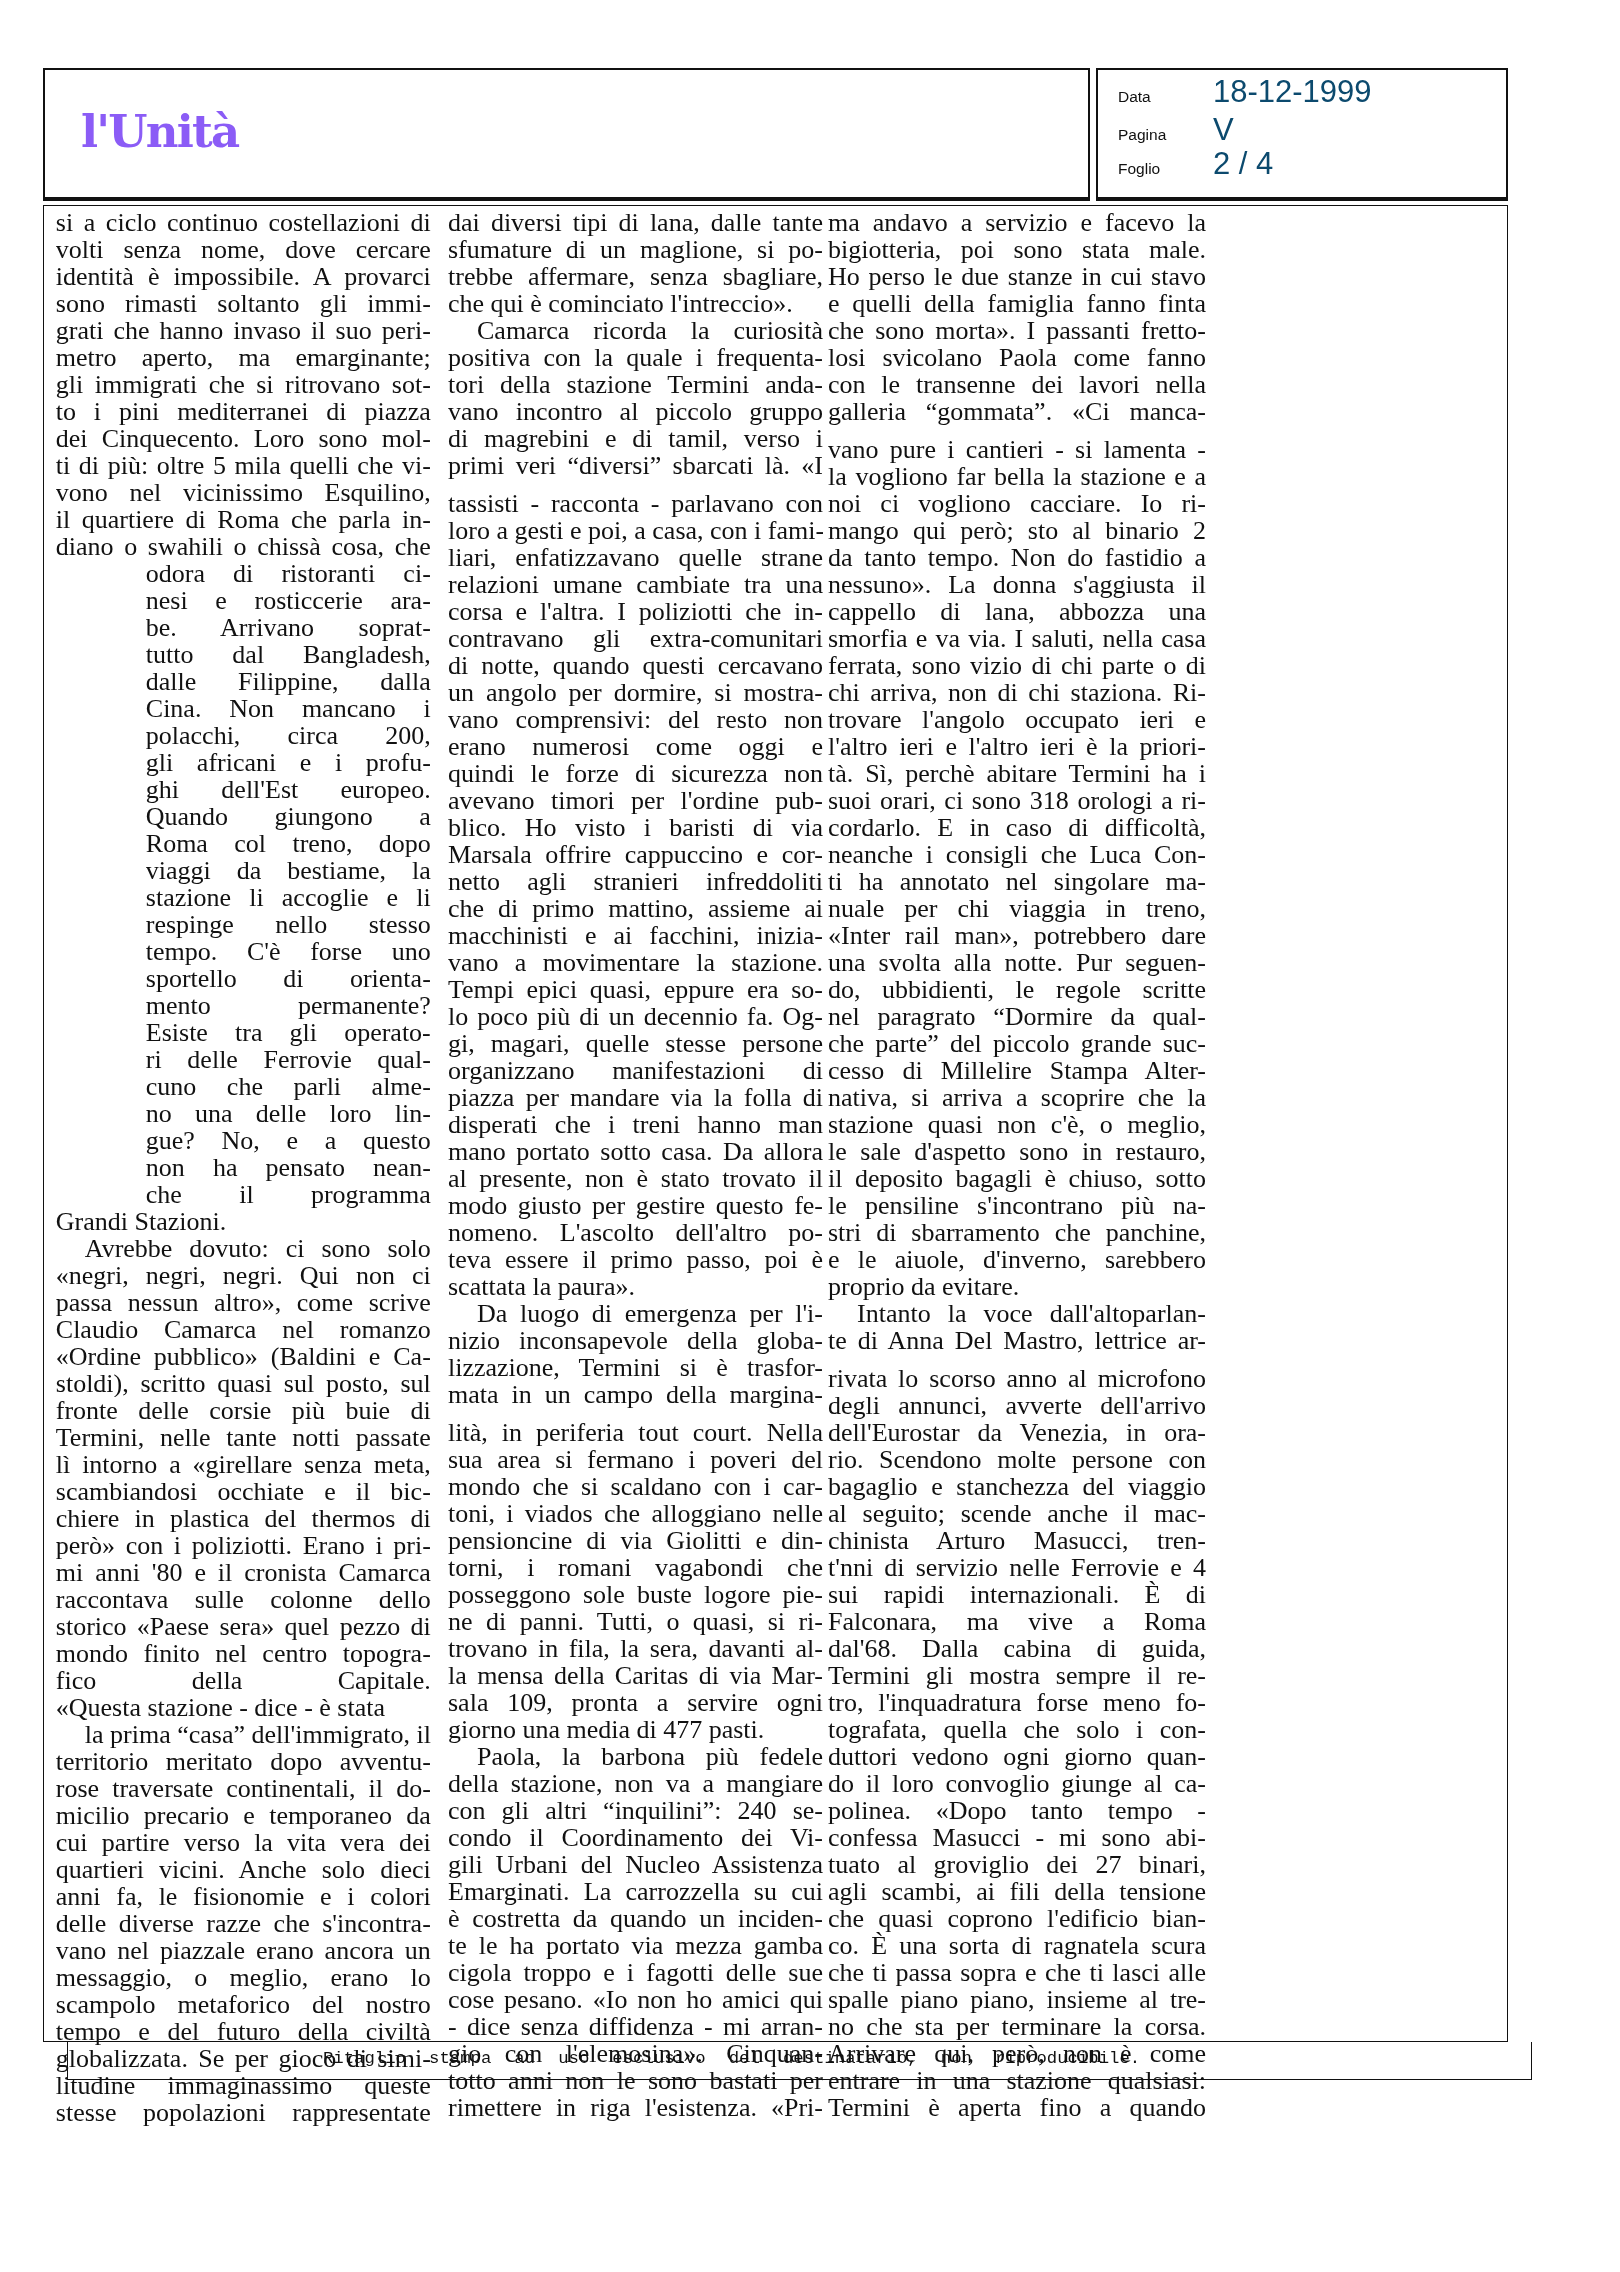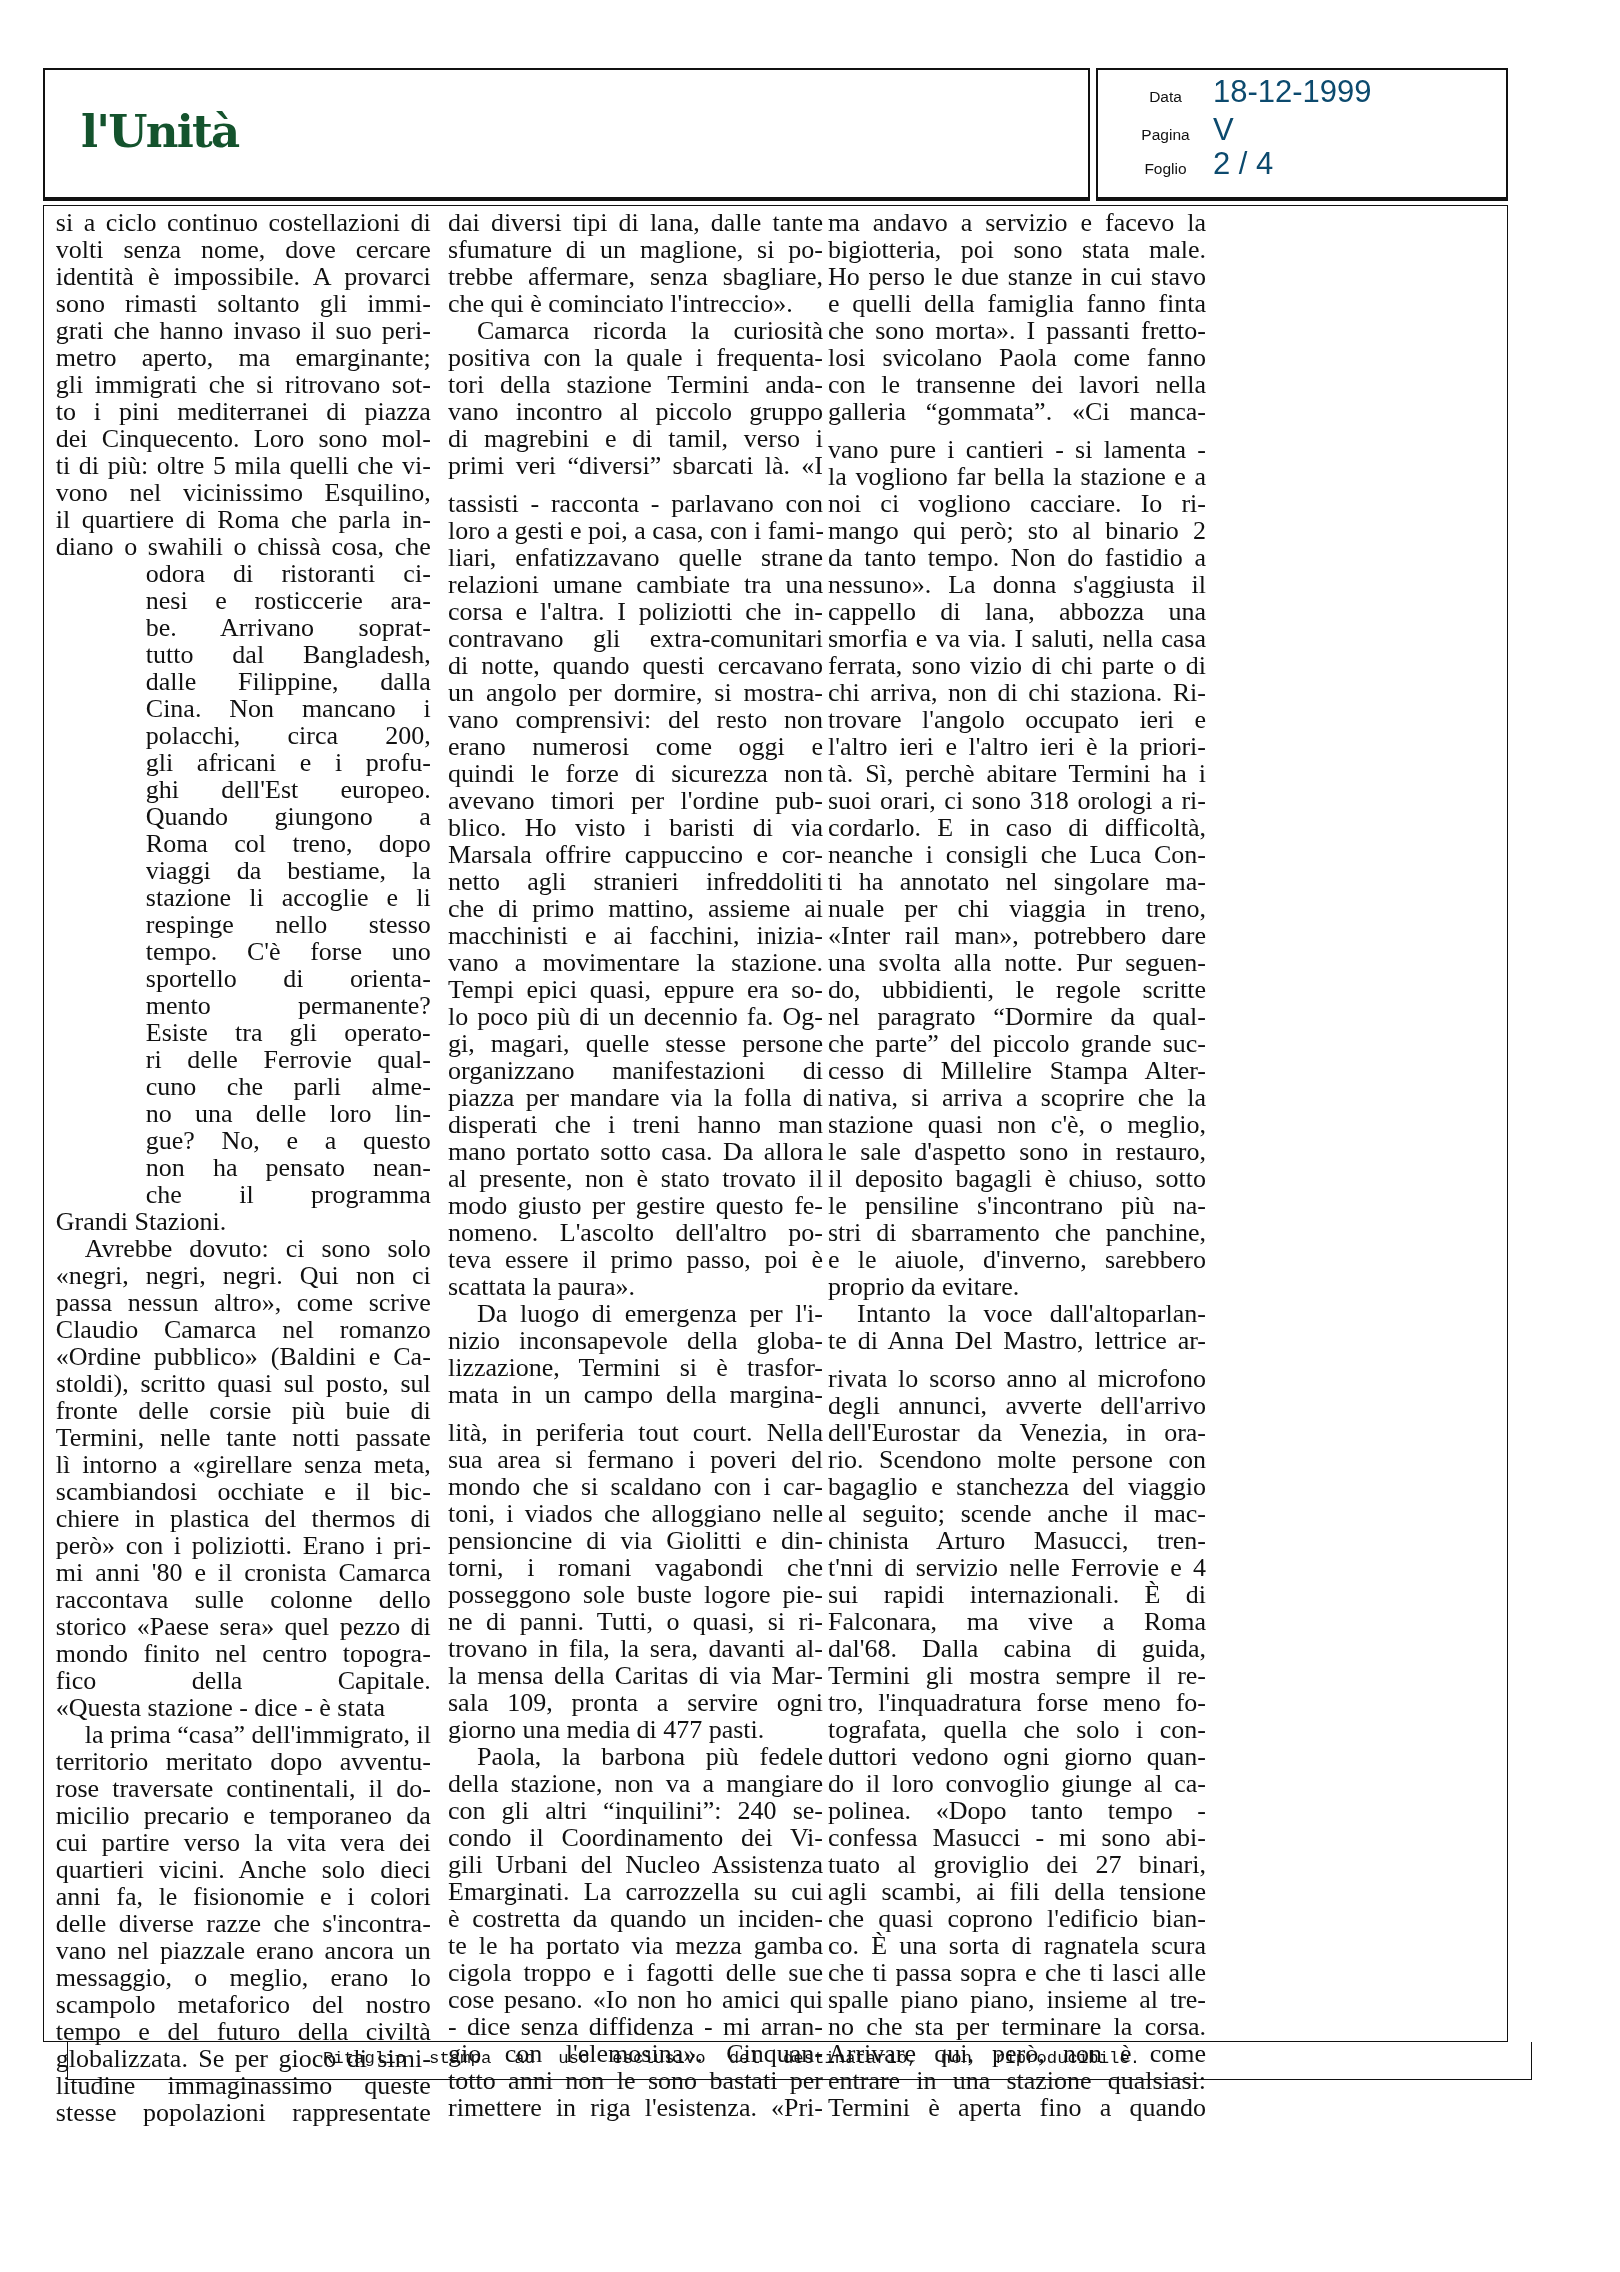--- a/index.html
+++ b/index.html
@@ -1,23 +1,23 @@
 <!DOCTYPE html>
 <html style="font-size:14.5px"><head>
 <meta charset="utf-8">
 <style>
   html, body { margin: 0; padding: 0; background: #ffffff; }
   body { width: 1620px; height: 2273px; position: relative; font-family: "Liberation Serif", "DejaVu Serif", serif; color: #111; }
 
   .header-left { position: absolute; left: 43px; top: 68px; width: 1047px; height: 133px; border: 2.7px solid #111; border-bottom-width: 4.5px; box-sizing: border-box; }
-  .logo { position: absolute; left: 36px; top: 35px; font-family: "DejaVu Serif", "Liberation Serif", serif; font-weight: bold; font-size: 45px; letter-spacing: -1.8px; color: #14532d; }
+  .logo { position: absolute; left: 36px; top: 35px; font-family: "DejaVu Serif", "Liberation Serif", serif; font-weight: bold; font-size: 45px; letter-spacing: -1.8px; color: #8b5cf6; }
 
   .header-right { position: absolute; left: 1096px; top: 68px; width: 412px; height: 133px; border: 2.7px solid #111; border-bottom-width: 4.5px; box-sizing: border-box; }
   .meta-row { position: absolute; left: 20px; display: flex; align-items: baseline; }
-  .meta-label { width: 95px; font-family: "Liberation Sans", "DejaVu Sans", sans-serif; font-size: 15.5px; color: #111; text-align: center; }
+  .meta-label { width: 95px; font-family: "Liberation Sans", "DejaVu Sans", sans-serif; font-size: 15.5px; color: #111; }
   .meta-value { font-family: "Liberation Sans", "DejaVu Sans", sans-serif; font-size: 31px; color: #0c4a6e; }
   .row-data { top: 3.6px; }
   .row-pagina { top: 42px; }
   .row-foglio { top: 76px; }
 
   .body-box { position: absolute; left: 43px; top: 205px; width: 1465px; height: 1837px; border: 1.8px solid #111; box-sizing: border-box; }
 
   .col { position: absolute; top: 0; font-size: 26px; line-height: 27px; text-align: justify; }
   .col .line { display: block; text-align-last: justify; white-space: nowrap; overflow: hidden; }
   .col .line.last { text-align-last: left; }

